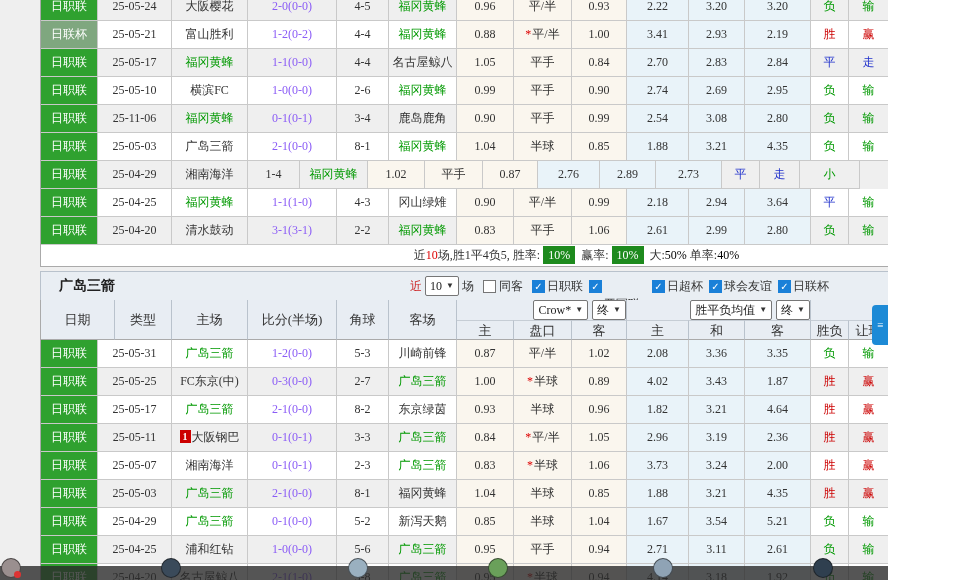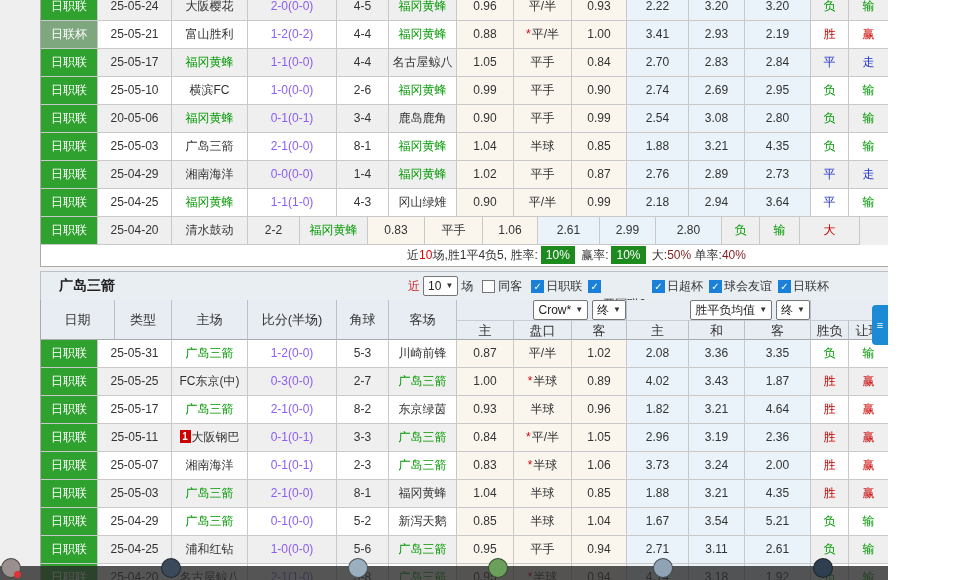--- a/index.html
+++ b/index.html
@@ -1,17 +1,17 @@
 <!DOCTYPE html>
 <html><head>
 <meta charset="utf-8">
 <style>
   html,body{margin:0;padding:0;}
   .page{position:relative;width:888px;height:580px;background:#efefef;overflow:hidden;
-        font-family:Liberation Sans, sans-serif;font-size:12px;color:#333;}
+        font-family:Liberation Serif, serif;font-size:12px;color:#333;}
   
   .tbl{position:absolute;left:40px;width:908px;border-left:1px solid #aaa;}
   .row{display:flex;height:28px;line-height:27px;background:#fff;box-sizing:border-box;}
   .row.alt{background:#efefef;}
   .cell{box-sizing:border-box;border-right:1px solid #c9c9c9;border-bottom:1px solid #c9c9c9;
         text-align:center;overflow:hidden;white-space:nowrap;}
   .cw0{width:57px}.cw1{width:74px}.cw2{width:76px}.cw3{width:89px}.cw4{width:52px}.cw5{width:68px}
   .cw6{width:57px}.cw7{width:58px}.cw8{width:55px}.cw9{width:62px}.cw10{width:56px}.cw11{width:66px}
   .cw12{width:38px}.cw13{width:40px}.cw14{width:60px}
   .cell.type{background:#2fa12f;color:#fff;}
@@ -23,21 +23,21 @@
   .sc-half{color:#8b5cf6;}
   .c-red{color:#cc0000}.c-grn{color:#009900}.c-blu{color:#2233cc}
   .star{color:#dd0000;margin-right:1px;}
   .rcard{display:inline-block;background:#cc0000;color:#fff;font-size:10px;font-weight:bold;
          width:11px;height:13px;line-height:13px;vertical-align:1px;margin-right:1px;}
   
   .t1sum{position:absolute;top:245px;left:40px;width:908px;height:22px;line-height:21px;background:#fff;
          border-left:1px solid #aaa;border-right:1px solid #c9c9c9;border-bottom:1px solid #aaa;
          box-sizing:border-box;text-align:center;padding-left:165px;font-size:12px;}
   .sum-badge{display:inline-block;background:#1d8a1d;color:#fff;padding:0 5px;margin:0 3px;height:18px;line-height:18px;}
-  .sum-red{color:#dd0000}.sum-blu{color:#7f1d1d}
+  .sum-red{color:#dd0000}.sum-blu{color:#000000}
   
   .band{position:absolute;top:271px;left:40px;width:908px;height:29px;background:#e9eef3;
         border:1px solid #b9c2cc;border-bottom:none;box-sizing:border-box;display:flex;align-items:center;}
   .bandtitle{font-size:14px;font-weight:bold;color:#222;padding-left:18px;}
   .filters{margin-left:auto;padding-right:118px;display:flex;align-items:center;gap:3px;font-size:12px;}
   .red{color:#cc2222;}
   .sel{display:inline-flex;align-items:center;gap:4px;background:#fff;border:1px solid #767676;
        border-radius:2px;padding:0 4px;height:18px;line-height:16px;font-size:12px;color:#222;cursor:default;}
   .sel .arr{font-size:8px;color:#333;}
   .cb{display:inline-block;width:13px;height:13px;box-sizing:border-box;background:#1a80d8;
@@ -134,21 +134,21 @@
         <span class="cell cw8 ahbg">0.90</span>
         <span class="cell cw9 eubg">2.74</span>
         <span class="cell cw10 eubg">2.69</span>
         <span class="cell cw11 eubg">2.95</span>
         <span class="cell cw12 c-grn">负</span>
         <span class="cell cw13 c-grn">输</span>
         <span class="cell cw14 c-grn">小</span>
       </div>
       <div class="row alt">
         <span class="cell cw0 type">日职联</span>
-        <span class="cell cw1">20-05-06</span>
+        <span class="cell cw1">25-11-06</span>
         <span class="cell cw2"><span class="teamg">福冈黄蜂</span></span>
         <span class="cell cw3"><span class="sc-main">0-1</span><span class="sc-half">(0-1)</span></span>
         <span class="cell cw4">3-4</span>
         <span class="cell cw5"><span>鹿岛鹿角</span></span>
         <span class="cell cw6 ahbg">0.90</span>
         <span class="cell cw7 ahbg"><span>平手</span></span>
         <span class="cell cw8 ahbg">0.99</span>
         <span class="cell cw9 eubg">2.54</span>
         <span class="cell cw10 eubg">3.08</span>
         <span class="cell cw11 eubg">2.80</span>
@@ -170,21 +170,20 @@
         <span class="cell cw10 eubg">3.21</span>
         <span class="cell cw11 eubg">4.35</span>
         <span class="cell cw12 c-grn">负</span>
         <span class="cell cw13 c-grn">输</span>
         <span class="cell cw14 c-red">大</span>
       </div>
       <div class="row alt">
         <span class="cell cw0 type">日职联</span>
         <span class="cell cw1">25-04-29</span>
         <span class="cell cw2"><span>湘南海洋</span></span>
-        <span class="cell cw3"><span class="sc-main">0-0</span><span class="sc-half">(0-0)</span></span>
         <span class="cell cw4">1-4</span>
         <span class="cell cw5"><span class="teamg">福冈黄蜂</span></span>
         <span class="cell cw6 ahbg">1.02</span>
         <span class="cell cw7 ahbg"><span>平手</span></span>
         <span class="cell cw8 ahbg">0.87</span>
         <span class="cell cw9 eubg">2.76</span>
         <span class="cell cw10 eubg">2.89</span>
         <span class="cell cw11 eubg">2.73</span>
         <span class="cell cw12 c-blu">平</span>
         <span class="cell cw13 c-blu">走</span>
@@ -204,20 +203,21 @@
         <span class="cell cw10 eubg">2.94</span>
         <span class="cell cw11 eubg">3.64</span>
         <span class="cell cw12 c-blu">平</span>
         <span class="cell cw13 c-grn">输</span>
         <span class="cell cw14 c-red">大</span>
       </div>
       <div class="row alt">
         <span class="cell cw0 type">日职联</span>
         <span class="cell cw1">25-04-20</span>
         <span class="cell cw2"><span>清水鼓动</span></span>
+        <span class="cell cw3"><span class="sc-main">3-1</span><span class="sc-half">(3-1)</span></span>
         <span class="cell cw4">2-2</span>
         <span class="cell cw5"><span class="teamg">福冈黄蜂</span></span>
         <span class="cell cw6 ahbg">0.83</span>
         <span class="cell cw7 ahbg"><span>平手</span></span>
         <span class="cell cw8 ahbg">1.06</span>
         <span class="cell cw9 eubg">2.61</span>
         <span class="cell cw10 eubg">2.99</span>
         <span class="cell cw11 eubg">2.80</span>
         <span class="cell cw12 c-grn">负</span>
         <span class="cell cw13 c-grn">输</span>

